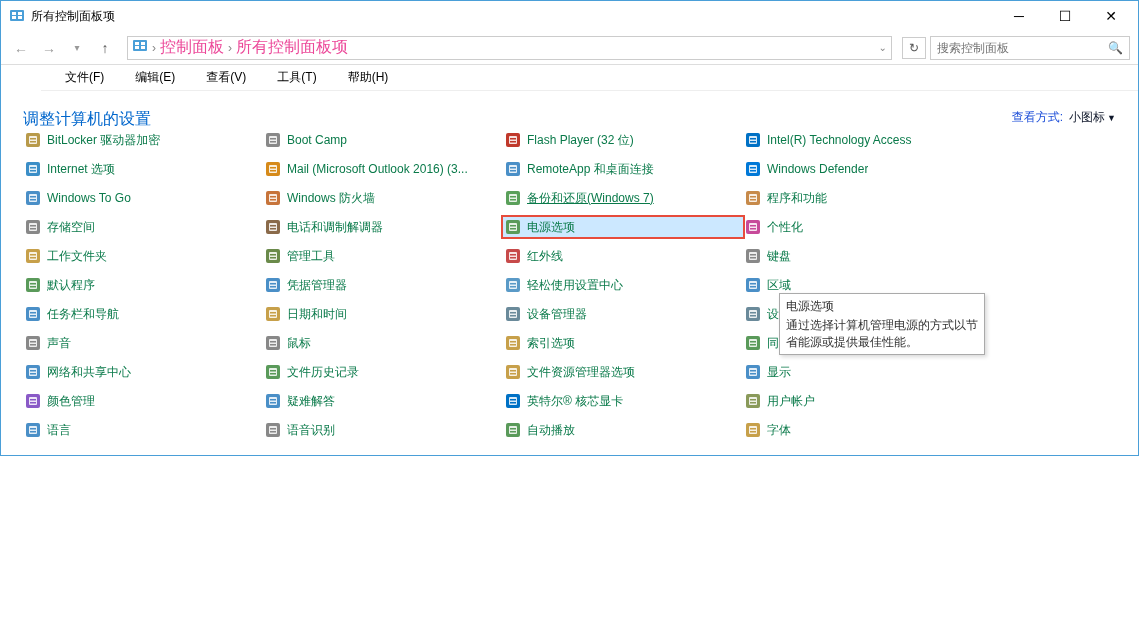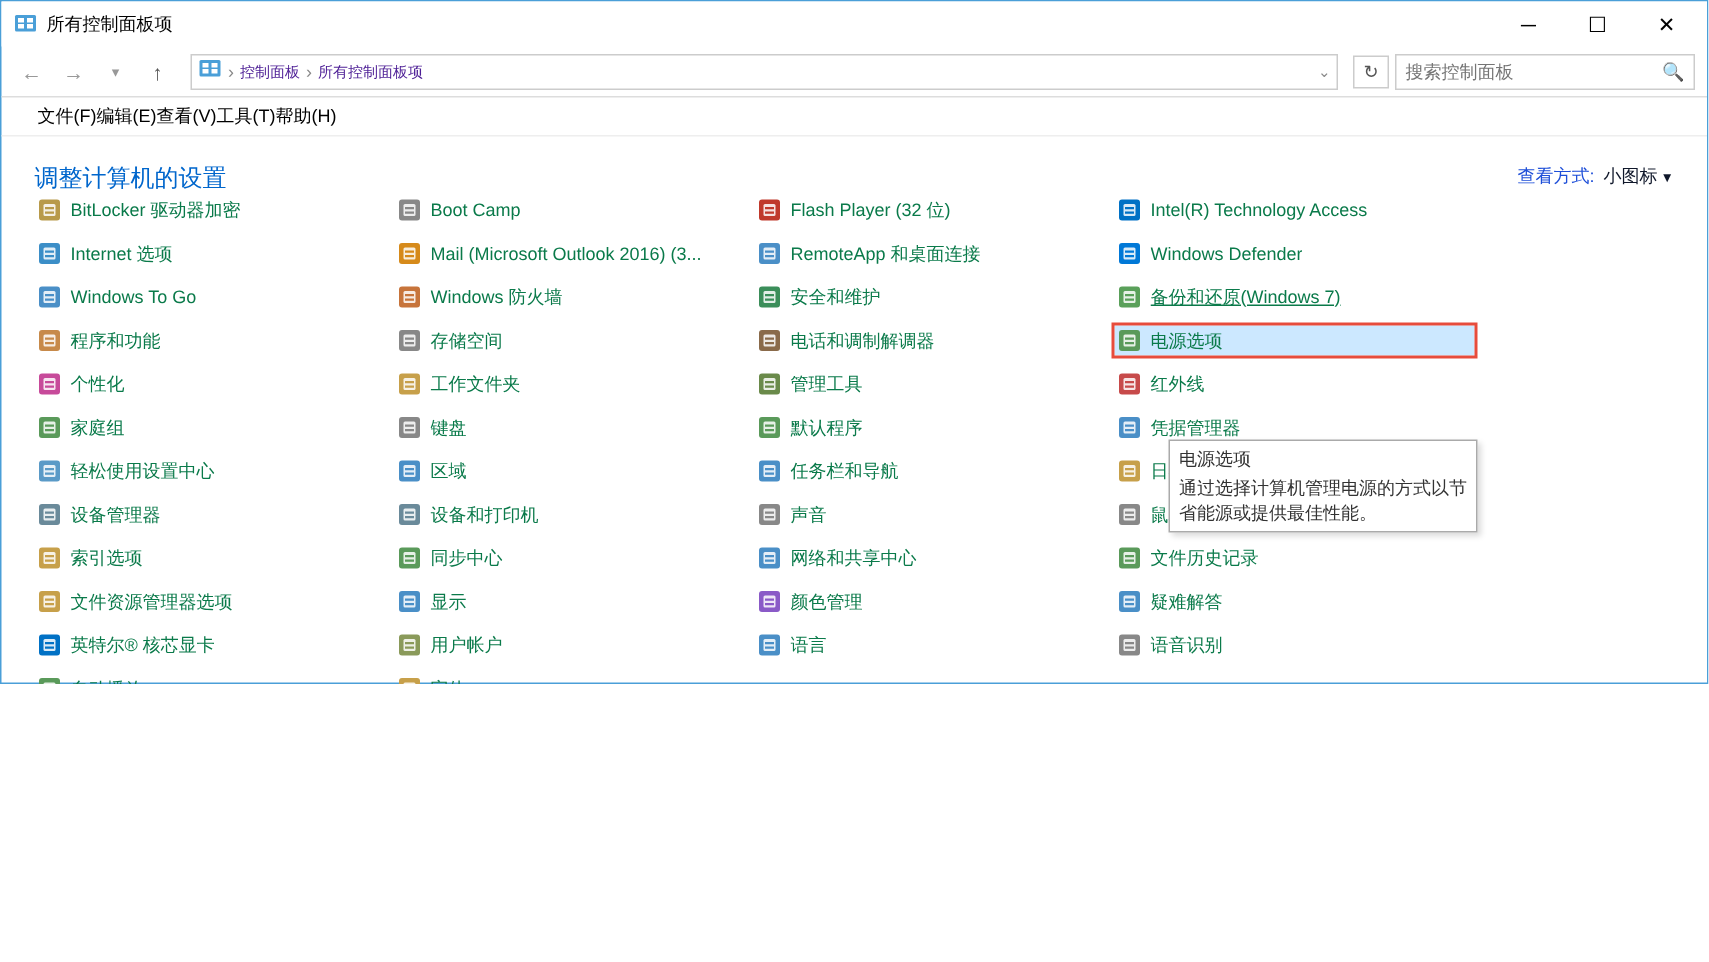--- a/index.html
+++ b/index.html
@@ -8,25 +8,25 @@
 .titlebar { height: 30px; display: flex; align-items: center; padding: 0 4px 0 8px; background: #fff; }
 .titlebar .icon-box { width: 16px; height: 16px; margin-right: 6px; display: inline-flex; }
 .titlebar .title { font-size: 12px; color: #000; }
 .winbtns { margin-left: auto; display: flex; }
 .winbtn { width: 46px; height: 30px; display: flex; align-items: center; justify-content: center; font-size: 14px; color: #000; }
 .navbar { height: 34px; display: flex; align-items: center; border-bottom: 1px solid #ddd; padding: 0 8px; gap: 4px; }
 .navarrow { width: 24px; height: 24px; display: flex; align-items: center; justify-content: center; color: #999; font-size: 14px; }
 .uparrow { color: #555; }
 .addressbar { flex: 1; display: flex; align-items: center; border: 1px solid #ccc; height: 24px; padding: 0 4px; margin: 0 6px; }
 .addressbar .sep { color: #888; margin: 0 4px; }
-.addressbar .crumb { color: #4c1d95; font-size: 10px; }
+.addressbar .crumb { color: #ec4899; font-size: 16px; }
 .refreshbtn { width: 24px; height: 22px; border: 1px solid #ccc; display: flex; align-items: center; justify-content: center; color: #555; }
 .searchbox { width: 200px; height: 24px; border: 1px solid #ccc; display: flex; align-items: center; padding: 0 6px; justify-content: flex-end; }
 .searchbox input { border: none; outline: none; flex: 1; font-size: 12px; color: #999; }
-.menubar { height: 26px; display: flex; align-items: center; padding: 0 24px; gap: 0; font-size: 12px; color: #000; border-bottom: 1px solid #eee; }
+.menubar { height: 26px; display: flex; align-items: center; padding: 0 24px; gap: 31px; font-size: 12px; color: #000; border-bottom: 1px solid #eee; margin-left: 40px; }
 .content { padding: 18px 22px; }
 .heading { color: #0066cc; font-size: 16px; text-align: center; }
 .viewlabel { margin-left: auto; font-size: 12px; color: #1d4ed8; }
 .viewval { color: #0f172a; margin-left: 6px; display: inline-flex; align-items: center; }
 .grid { display: grid; grid-template-columns: repeat(4, 240px); column-gap: 0; row-gap: 9px; }
 .item { display: flex; align-items: center; height: 20px; gap: 6px; color: #0a7a4a; font-size: 12px; cursor: pointer; padding: 1px 2px; position: relative; }
 .item .ico { width: 16px; height: 16px; flex-shrink: 0; display: inline-flex; align-items: center; justify-content: center; }
 .item.selected { background: #cce8ff; outline: 1px solid #99d1ff; }
 .item.highlighted { outline: 2px solid #e74c3c; }
 .item span.label { white-space: nowrap; overflow: hidden; text-overflow: ellipsis; }
@@ -211,31 +211,20 @@
               <rect x="4" y="4" width="8" height="8" rx="1" fill="#fff" opacity="0.85"></rect>
               <rect x="5" y="6" width="6" height="1.5" fill="#c7743b"></rect>
               <rect x="5" y="9" width="6" height="1.5" fill="#c7743b"></rect>
             </svg>
           </span>
           <span class="label">Windows 防火墙</span>
         </div>
         <div class="item">
           <span class="ico">
             <svg class="gi" viewBox="0 0 16 16">
-              <rect x="1" y="1" width="14" height="14" rx="2" fill="#3b8e5a"></rect>
-              <rect x="4" y="4" width="8" height="8" rx="1" fill="#fff" opacity="0.85"></rect>
-              <rect x="5" y="6" width="6" height="1.5" fill="#3b8e5a"></rect>
-              <rect x="5" y="9" width="6" height="1.5" fill="#3b8e5a"></rect>
-            </svg>
-          </span>
-          <span class="label">安全和维护</span>
-        </div>
-        <div class="item">
-          <span class="ico">
-            <svg class="gi" viewBox="0 0 16 16">
               <rect x="1" y="1" width="14" height="14" rx="2" fill="#5aa05a"></rect>
               <rect x="4" y="4" width="8" height="8" rx="1" fill="#fff" opacity="0.85"></rect>
               <rect x="5" y="6" width="6" height="1.5" fill="#5aa05a"></rect>
               <rect x="5" y="9" width="6" height="1.5" fill="#5aa05a"></rect>
             </svg>
           </span>
           <span class="label" style="text-decoration: underline;">备份和还原(Windows 7)</span>
         </div>
         <div class="item">
           <span class="ico">
@@ -317,31 +306,20 @@
         <div class="item">
           <span class="ico">
             <svg class="gi" viewBox="0 0 16 16">
               <rect x="1" y="1" width="14" height="14" rx="2" fill="#c74a4a"></rect>
               <rect x="4" y="4" width="8" height="8" rx="1" fill="#fff" opacity="0.85"></rect>
               <rect x="5" y="6" width="6" height="1.5" fill="#c74a4a"></rect>
               <rect x="5" y="9" width="6" height="1.5" fill="#c74a4a"></rect>
             </svg>
           </span>
           <span class="label">红外线</span>
-        </div>
-        <div class="item">
-          <span class="ico">
-            <svg class="gi" viewBox="0 0 16 16">
-              <rect x="1" y="1" width="14" height="14" rx="2" fill="#5a9a5a"></rect>
-              <rect x="4" y="4" width="8" height="8" rx="1" fill="#fff" opacity="0.85"></rect>
-              <rect x="5" y="6" width="6" height="1.5" fill="#5a9a5a"></rect>
-              <rect x="5" y="9" width="6" height="1.5" fill="#5a9a5a"></rect>
-            </svg>
-          </span>
-          <span class="label">家庭组</span>
         </div>
         <div class="item">
           <span class="ico">
             <svg class="gi" viewBox="0 0 16 16">
               <rect x="1" y="1" width="14" height="14" rx="2" fill="#888"></rect>
               <rect x="4" y="4" width="8" height="8" rx="1" fill="#fff" opacity="0.85"></rect>
               <rect x="5" y="6" width="6" height="1.5" fill="#888"></rect>
               <rect x="5" y="9" width="6" height="1.5" fill="#888"></rect>
             </svg>
           </span>

